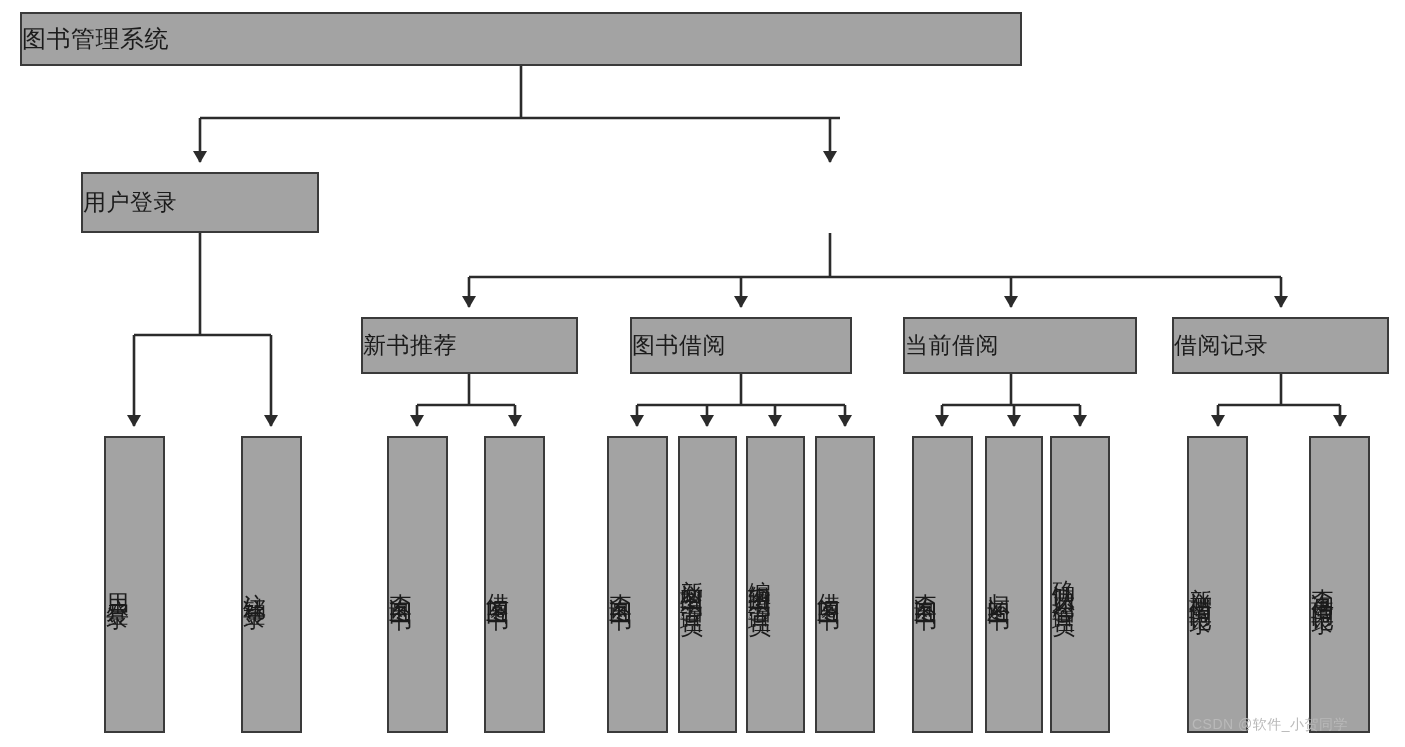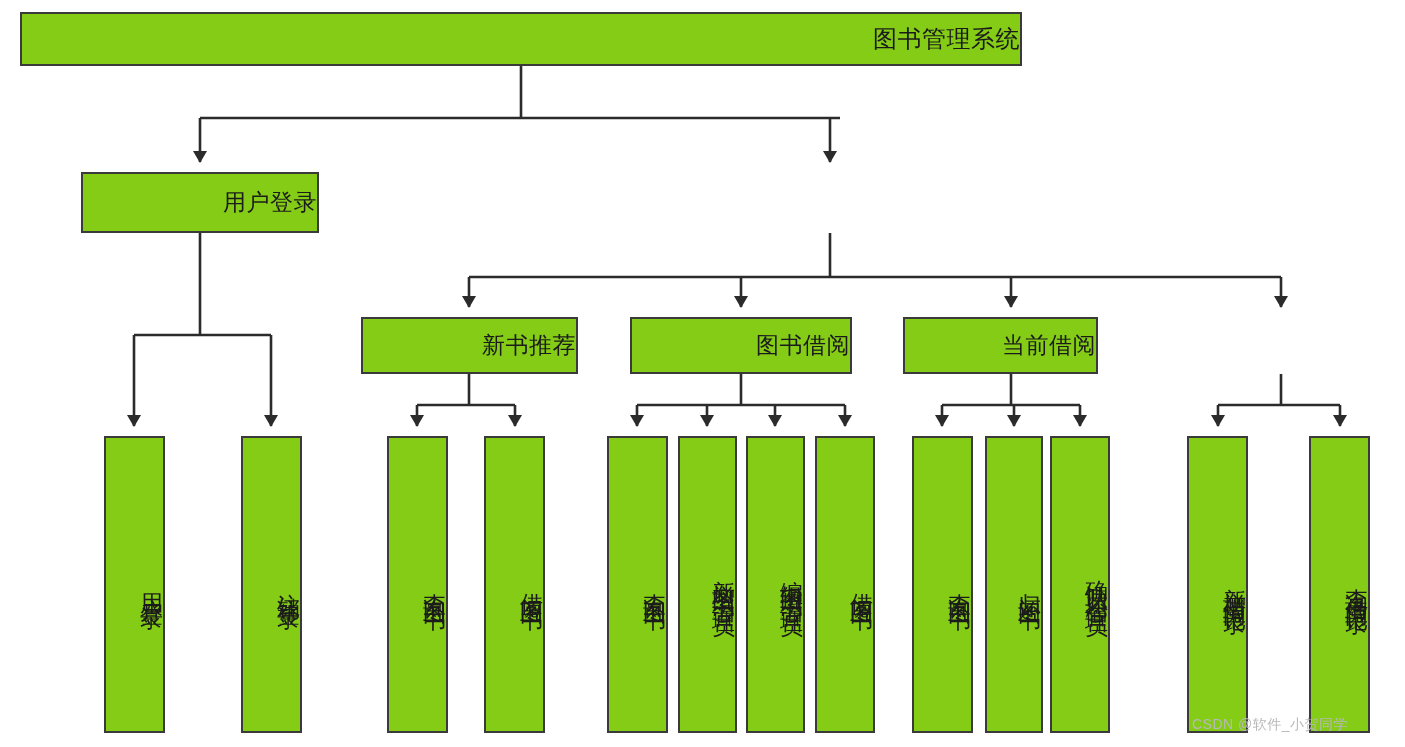--- a/index.html
+++ b/index.html
@@ -21,25 +21,25 @@
     position: absolute;
     left: 0;
     top: 0;
     width: 1405px;
     height: 747px;
     pointer-events: none;
   }
   .node {
     position: absolute;
     box-sizing: border-box;
-    background: #84cc16;
+    background: #a3a3a3;
     border: 2px solid #3a3a3a;
     display: flex;
     align-items: center;
-    justify-content: flex-end;
+    justify-content: flex-start;
     color: #1b1b1b;
   }
   .node.horiz {
     font-size: 23px;
     letter-spacing: 0.5px;
   }
   .node.vert {
     font-size: 23px;
   }
   .node.vert .vtext {
@@ -125,22 +125,25 @@
   <div class="node horiz" style="left:81px; top:172px; width:238px; height:61px;">
     <span class="htext">用户登录</span>
   </div>
 
   <div class="node horiz" style="left:630px; top:317px; width:222px; height:57px;">
     <span class="htext">图书借阅</span>
   </div>
   <div class="node horiz" style="left:361px; top:317px; width:217px; height:57px;">
     <span class="htext">新书推荐</span>
   </div>
-  <div class="node horiz" style="left:903px; top:317px; width:195px; height:57px;">
+  <div class="node horiz" style="left:903px; top:317px; width:234px; height:57px;">
     <span class="htext">当前借阅</span>
+  </div>
+  <div class="node horiz" style="left:1172px; top:317px; width:217px; height:57px;">
+    <span class="htext">借阅记录</span>
   </div>
 
   <div class="node vert" style="left:104px; top:436px; width:61px; height:297px;">
     <span class="vtext">用户登录</span>
   </div>
   <div class="node vert" style="left:241px; top:436px; width:61px; height:297px;">
     <span class="vtext">注销登录</span>
   </div>
   <div class="node vert" style="left:387px; top:436px; width:61px; height:297px;">
     <span class="vtext">查询图书</span>

